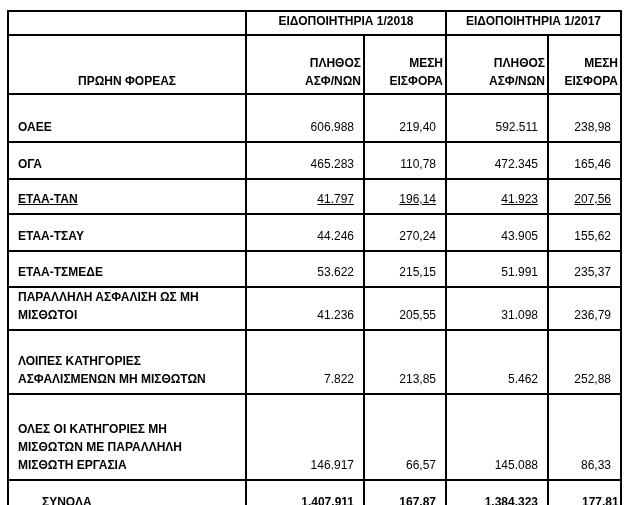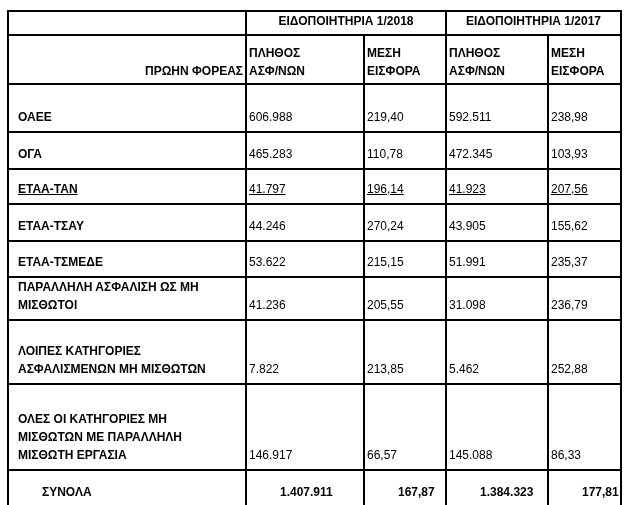--- a/index.html
+++ b/index.html
@@ -20,24 +20,24 @@
   }
   td {
     border: 2px solid #000000;
     vertical-align: bottom;
     font-size: 12px;
     line-height: 1.5;
     overflow: hidden;
     padding: 0;
   }
   .group-head { text-align: center; font-weight: bold; padding: 0 2px 4px 2px; }
-  .head-first { text-align: right; font-weight: bold; padding: 0 2px 3px 2px; }
-  .sub-head   { text-align: left; font-weight: bold; white-space: pre-line; padding: 8px 2px 3px 2px; }
+  .head-first { text-align: center; font-weight: bold; padding: 0 2px 3px 2px; }
+  .sub-head   { text-align: right; font-weight: bold; white-space: pre-line; padding: 18px 2px 3px 2px; }
   .lbl        { text-align: left;  font-weight: bold; white-space: pre-line; padding: 0 6px 5px 9px; }
-  .num        { font-weight: normal; padding: 0 9px 5px 2px; }
+  .num        { text-align: right; font-weight: normal; padding: 0 9px 5px 2px; }
   tr.totals td { font-weight: bold; padding-left: 33px; }
 
   
   tr.rh-group  { height: 22px; }
   tr.rh-sub    { height: 39px; }
   tr.r0 { height: 48px; margin-left: 21px; }
   tr.r1 { height: 37px; }
   tr.r2 { height: 35px; text-decoration: underline; }
   tr.r3 { height: 37px; }
   tr.r4 { height: 36px; margin-top: 22px; }
@@ -81,21 +81,21 @@
         <td class="num">606.988</td>
         <td class="num">219,40</td>
         <td class="num">592.511</td>
         <td class="num">238,98</td>
       </tr>
       <tr class="r1">
         <td class="lbl">ΟΓΑ</td>
         <td class="num">465.283</td>
         <td class="num">110,78</td>
         <td class="num">472.345</td>
-        <td class="num">103,93</td>
+        <td class="num">165,46</td>
       </tr>
       <tr class="r2">
         <td class="lbl">ΕΤΑΑ-ΤΑΝ</td>
         <td class="num">41.797</td>
         <td class="num">196,14</td>
         <td class="num">41.923</td>
         <td class="num">207,56</td>
       </tr>
       <tr class="r3">
         <td class="lbl">ΕΤΑΑ-ΤΣΑΥ</td>

